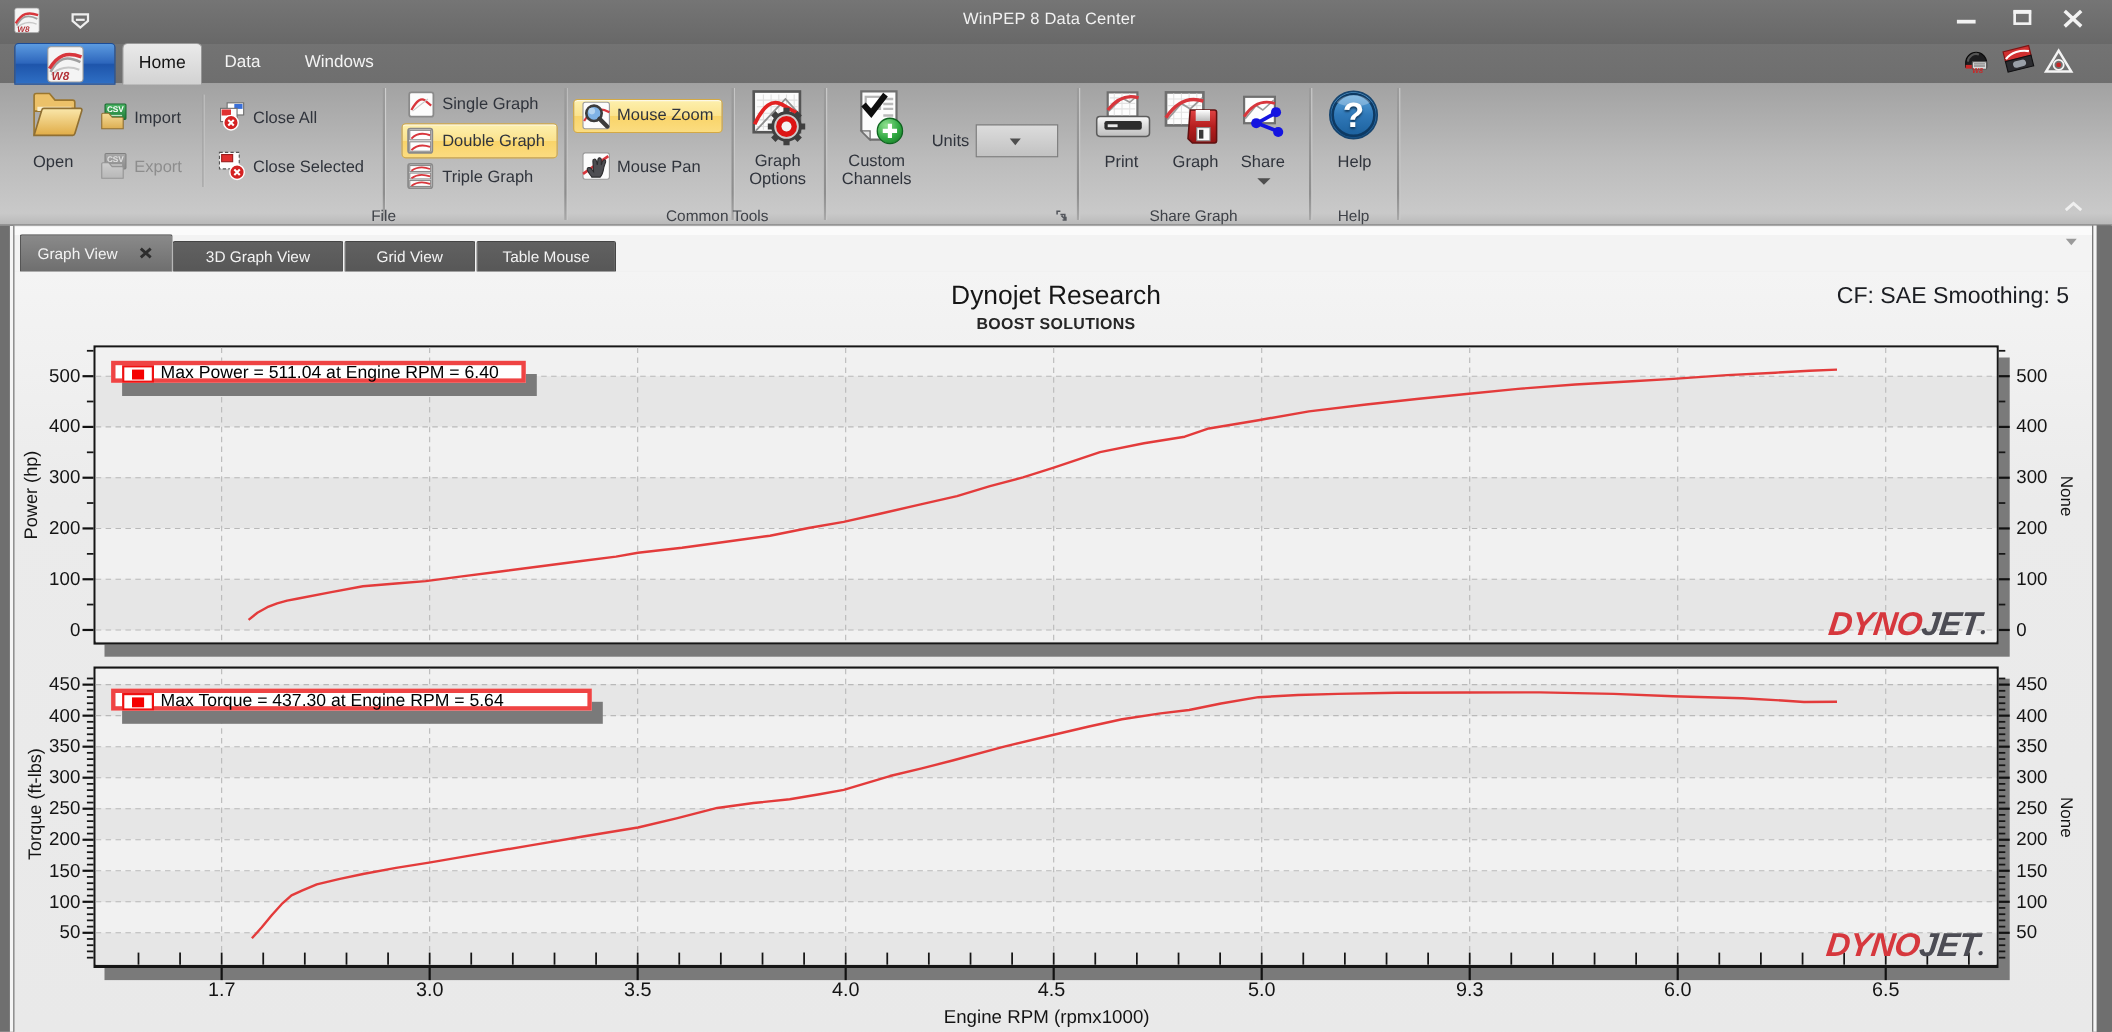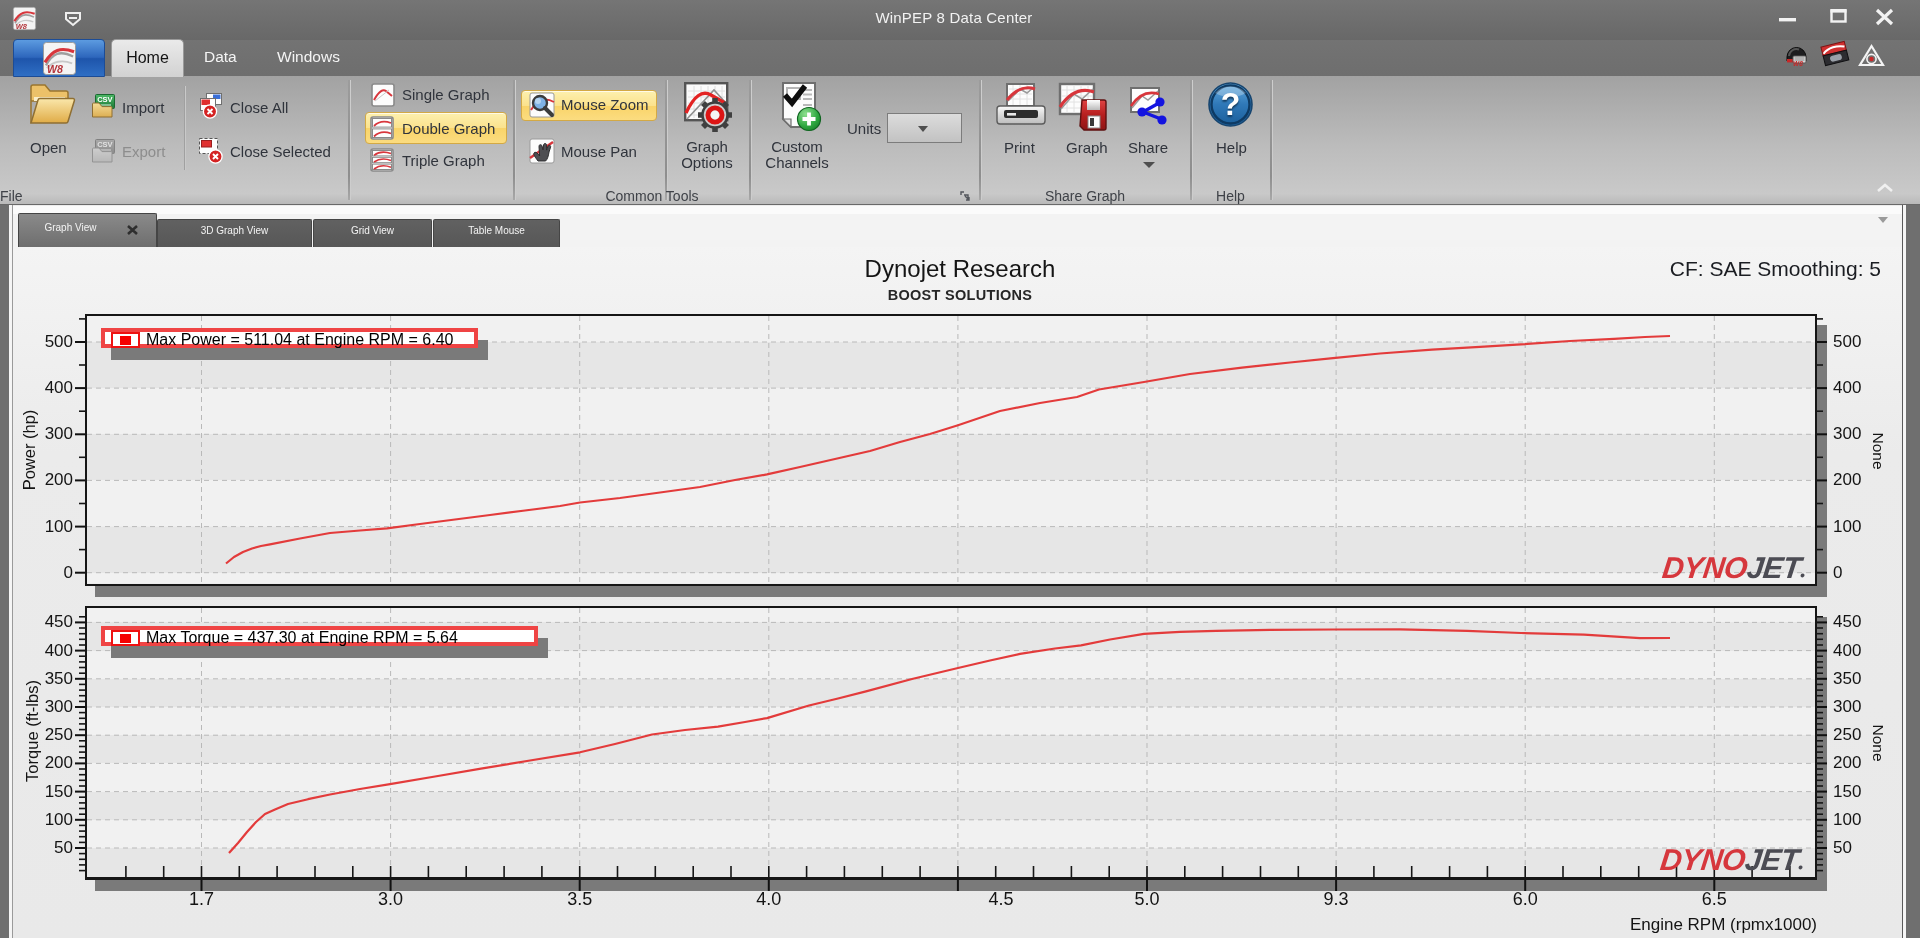--- a/index.html
+++ b/index.html
@@ -35,21 +35,21 @@
 .btxt2{position:absolute;color:#30343c;font-size:15px;text-align:center;line-height:16px;white-space:nowrap}
 .ysel{position:absolute;border:1px solid #d3a945;border-radius:4px;
  background:linear-gradient(#fdf0ae,#fbe28d 50%,#f9d469 51%,#fbdc80);box-shadow:inset 0 1px 0 rgba(255,255,255,.7)}
 .combo{position:absolute;left:887px;top:113px;width:75px;height:30px;border:1px solid #7c7c7c;
  background:linear-gradient(#dcdcdc,#c2c2c2)}
 .combo:after{content:"";position:absolute;left:30px;top:12px;border:5px solid transparent;
  border-top:6px solid #4e4e4e}
 
 .vtab{position:absolute;top:219px;height:28px;background:linear-gradient(#616161,#575757);
  border:1px solid #454545;border-bottom:none;border-radius:2px 2px 0 0;
- color:#f3f3f3;font-size:10px;text-align:center}
+ color:#f3f3f3;font-size:14px;text-align:center}
 .vtab.active{top:213px;height:34px;background:linear-gradient(#8a8a8a,#6e6e6e)}
 .vtab span{display:block;margin-top:5px}
 .vtab.active span{margin-top:8px;margin-right:34px}
 
 .plot{position:absolute;border:2px solid #161616;background:#ededed;
  box-shadow:10px 11px 0 #7a7a7a}
 .band{position:absolute;left:0;width:100%}
 .gl{stroke:#b9b9b9;stroke-width:1;stroke-dasharray:5 4;fill:none}
 .tk{stroke:#111;stroke-width:2;fill:none}
 .tkm{stroke:#161616;stroke-width:1.6;fill:none}
@@ -371,26 +371,26 @@
 <div class="ylab r" style="left:1833px;top:753.4px">200</div>
 <div class="ylab r" style="left:1833px;top:725.2px">250</div>
 <div class="ylab r" style="left:1833px;top:697.0px">300</div>
 <div class="ylab r" style="left:1833px;top:668.8px">350</div>
 <div class="ylab r" style="left:1833px;top:640.6px">400</div>
 <div class="ylab r" style="left:1833px;top:612.4px">450</div>
 <div class="xlab" style="left:171.5px">1.7</div>
 <div class="xlab" style="left:360.6px">3.0</div>
 <div class="xlab" style="left:549.7px">3.5</div>
 <div class="xlab" style="left:738.8px">4.0</div>
-<div class="xlab" style="left:971px">4.5</div>
+<div class="xlab" style="left:926px">4.5</div>
 <div class="xlab" style="left:1117.0px">5.0</div>
 <div class="xlab" style="left:1306.1px">9.3</div>
 <div class="xlab" style="left:1495.2px">6.0</div>
 <div class="xlab" style="left:1684.3px">6.5</div>
-<div class="abs" style="left:86px;top:915px;width:1731px;text-align:right;font-size:17px;color:#141414">Engine RPM (rpmx1000)</div>
+<div class="abs" style="left:86px;top:915px;width:1731px;text-align:center;font-size:17px;color:#141414">Engine RPM (rpmx1000)</div>
 <div class="vert" style="left:-51px;top:440px;transform:rotate(-90deg)">Power (hp)</div>
 <div class="vert" style="left:-48px;top:721px;transform:rotate(-90deg)">Torque (ft-lbs)</div>
 <div class="vert" style="left:1798px;top:441px;transform:rotate(90deg);font-size:15.5px">None</div>
 <div class="vert" style="left:1798px;top:733px;transform:rotate(90deg);font-size:15.5px">None</div>
 <div class="dynojet" style="left:1662px;top:554px"><span class="d">DYNO</span><span class="j">JET</span><span style="font-size:9px;color:#4c4c54">●</span></div>
 <div class="dynojet" style="left:1660px;top:846px"><span class="d">DYNO</span><span class="j">JET</span><span style="font-size:9px;color:#4c4c54">●</span></div>
 <svg class="abs" style="left:13px;top:7px" width="23" height="23" viewBox="0 0 34 34">
     <rect x="0.5" y="0.5" width="33" height="33" rx="3" fill="#f4f4f4" stroke="#9a9a9a"></rect>
     <path d="M3,24 C10,12 17,8 31,15" fill="none" stroke="#9f9f9f" stroke-width="2.4"></path>
     <path d="M2,21 C10,8 18,5 32,10" fill="none" stroke="#d8363c" stroke-width="3.2"></path>
@@ -413,21 +413,21 @@
 <div class="ribtab" style="left:204px;top:48px">Data</div>
 <div class="ribtab" style="left:277px;top:48px">Windows</div>
 <div class="gsep" style="left:348px"></div>
 <div class="gsep" style="left:513px"></div>
 <div class="gsep" style="left:665px"></div>
 <div class="gsep" style="left:749px"></div>
 <div class="gsep" style="left:979px"></div>
 <div class="gsep" style="left:1190px"></div>
 <div class="gsep" style="left:1270px"></div>
 <div class="isep" style="left:184px;top:86px;height:84px"></div>
-<div class="grouplabel" style="left:0;top:188px;width:360px;text-align:left">File</div>
+<div class="grouplabel" style="left:0;top:188px;width:360px;text-align:right">File</div>
 <div class="grouplabel" style="left:349px;top:188px;width:606px;text-align:center">Common Tools</div>
 <div class="grouplabel" style="left:980px;top:188px;width:210px;text-align:center">Share Graph</div>
 <div class="grouplabel" style="left:1191px;top:188px;width:79px;text-align:center">Help</div>
 <svg class="abs" style="left:960px;top:191px" width="12" height="12">
  <path d="M1,4 v-3 h3 M4,4 h4 v4 M5,5 l4,4 m0,-3 v3 h-3" stroke="#53565c" stroke-width="1.4" fill="none"></path>
   </svg>
 <svg class="abs" style="left:1876px;top:183px" width="18" height="11">
  <path d="M2,8 L9,2 L16,8" fill="none" stroke="#f0f0f0" stroke-width="2.6"></path>
   </svg>
 <svg class="abs" style="left:28px;top:81px" width="48" height="44" viewBox="0 0 48 44">

